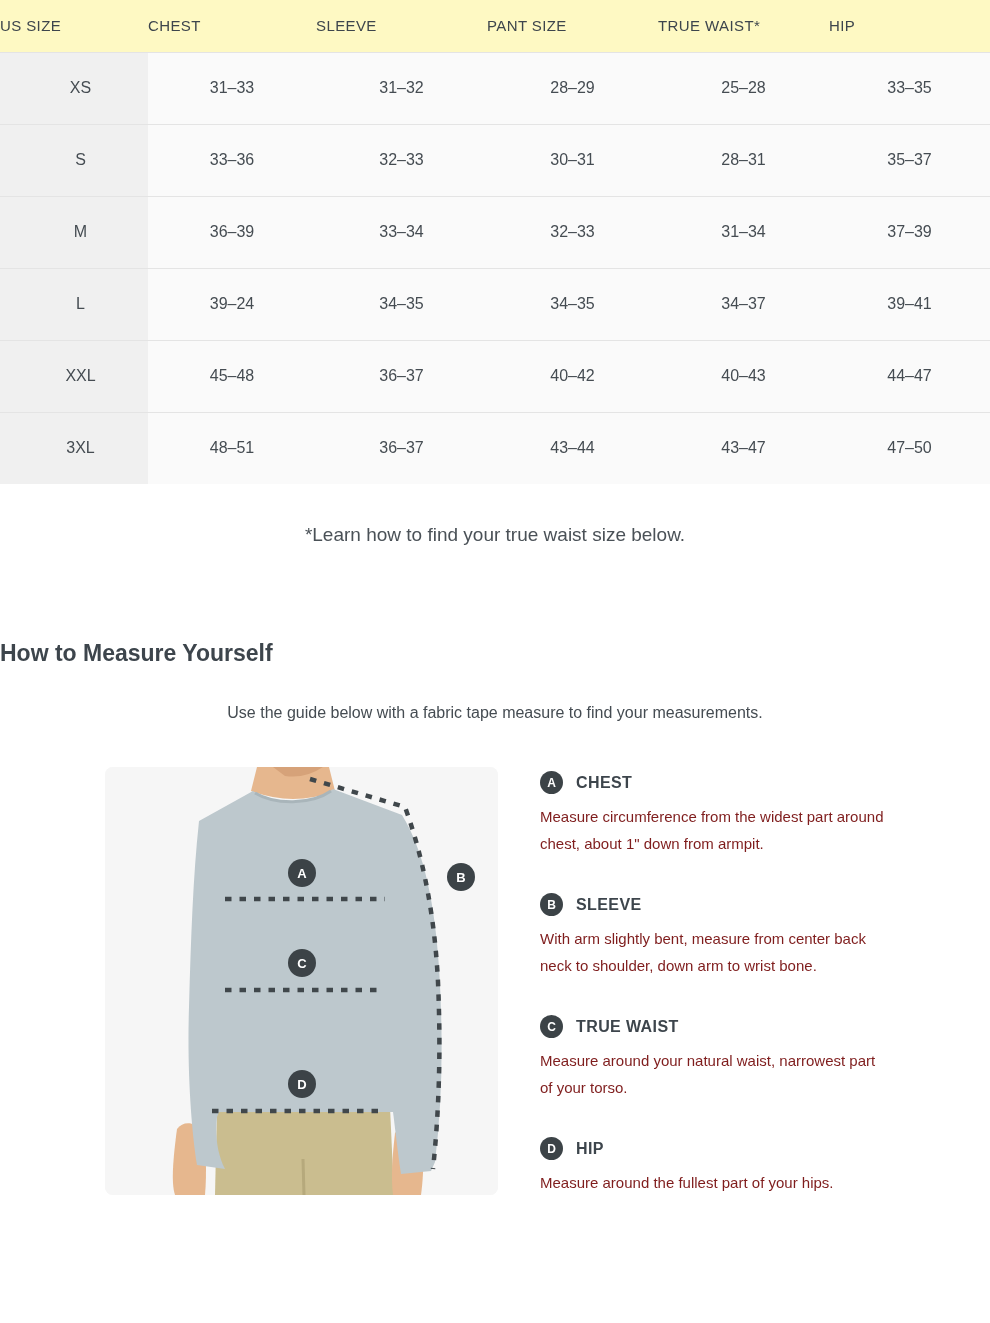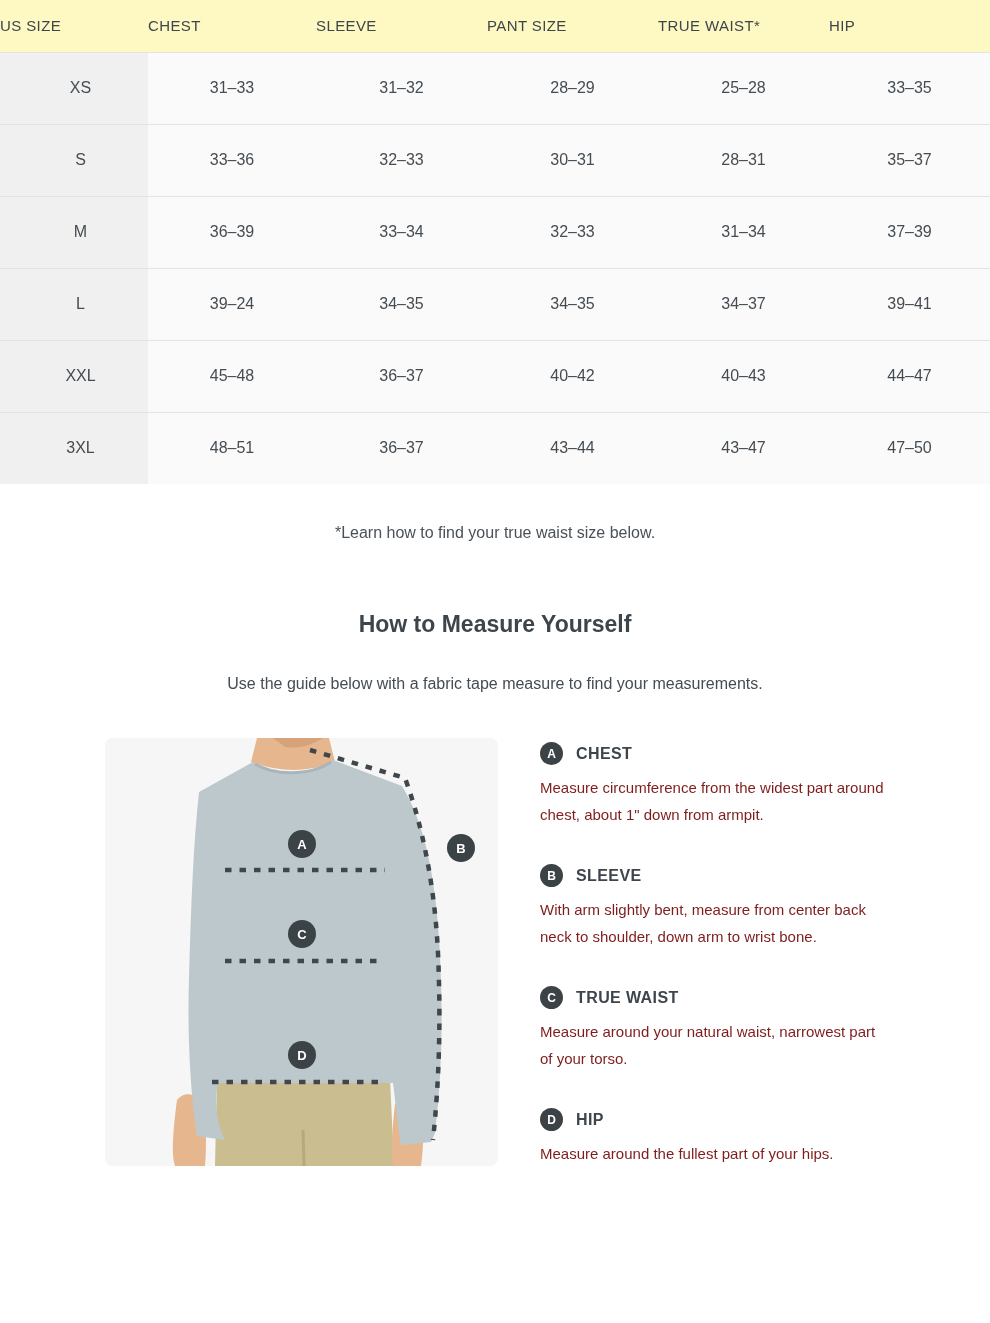--- a/index.html
+++ b/index.html
@@ -16,22 +16,22 @@
     font-size:15px; color:#3d454c; letter-spacing:.4px; text-align:left;
   }
   table.size-table tbody th {
     background:#f0f0f0; font-weight:400;padding-left:13px;
   }
   table.size-table tbody td { background:#fafafa; }
   table.size-table tbody th, table.size-table tbody td {
     height:72px; text-align:center; font-size:16px; color:#454c52;
     border-top:1px solid #e4e4e4;
   }
-  .footnote { text-align:center; margin-top:40px; font-size:16px; color:#4a5157; }
-  .how-title { margin-top:69px; text-align:center; font-size:23px; font-weight:700; color:#3d454c; }
+  .footnote { text-align:center; margin-top:40px; font-size:19px; color:#4a5157; }
+  .how-title { margin-top:94px; font-size:23px; font-weight:700; color:#3d454c; }
   .how-sub { margin-top:37px; text-align:center; font-size:16px; color:#454c52; }
   
   .measure { display:flex; margin-top:45px; padding-left:105px; }
   .diagram { width:393px; height:428px; background:#f6f6f6; border-radius:8px; overflow:hidden; flex:none; }
   .items { margin-left:42px; width:385px; padding-top:4px; }
   .item { margin-bottom:36px; }
   .item-head { display:flex; align-items:center; margin-bottom:9px; }
   .badge {
     width:23px; height:23px; border-radius:50%; background:#3c4347; color:#fff;
     font-size:12px; font-weight:700; display:flex; align-items:center; justify-content:center;

